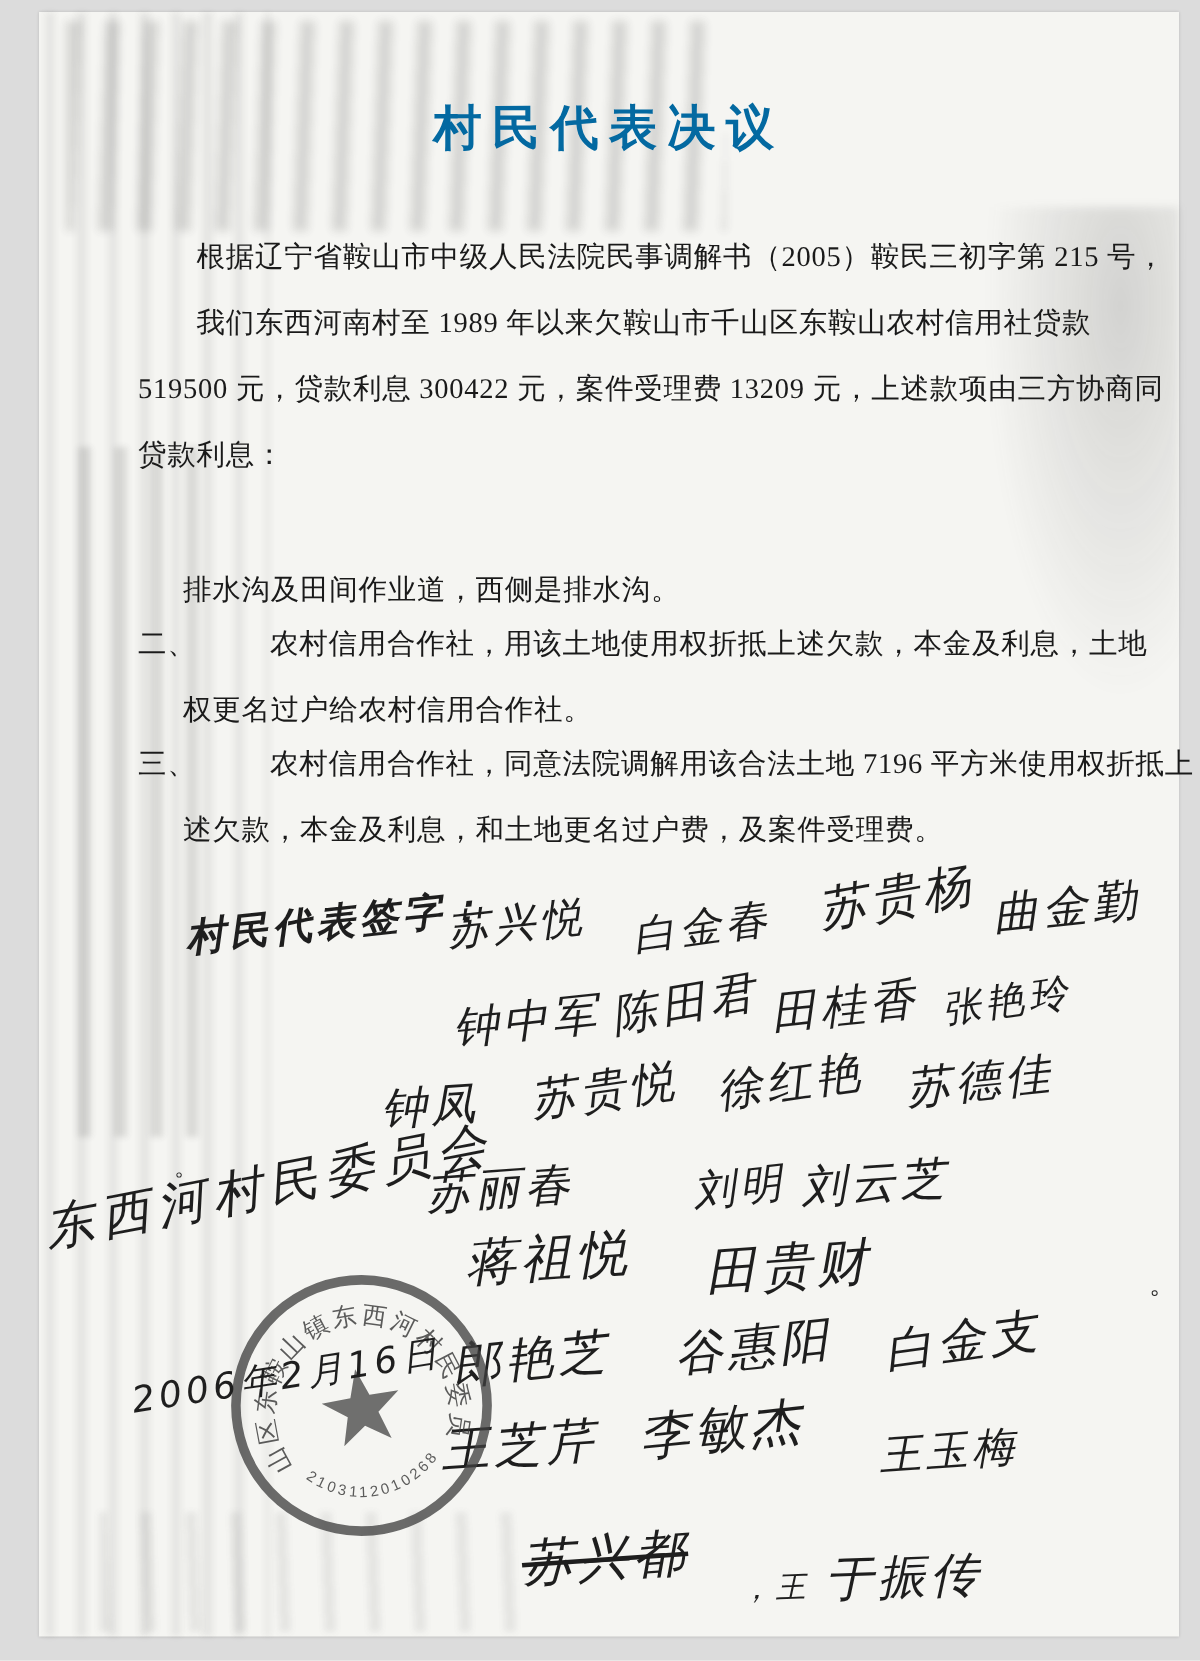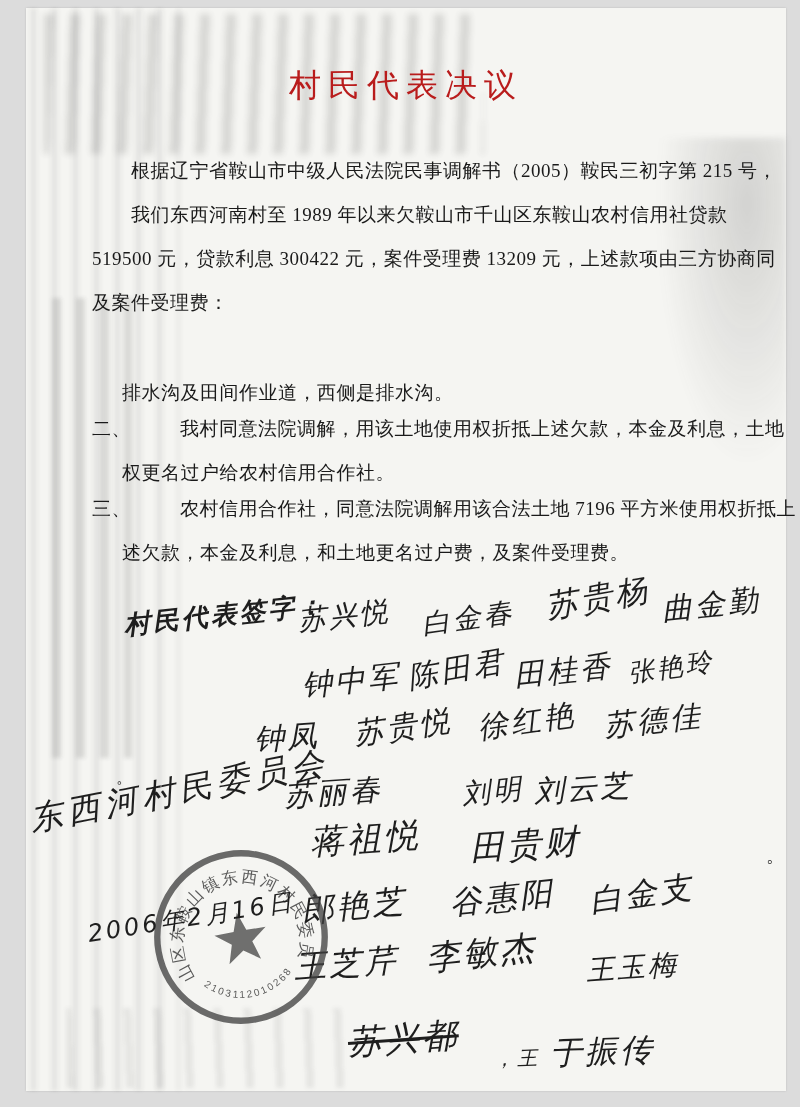--- a/index.html
+++ b/index.html
@@ -36,21 +36,21 @@
     filter:blur(3px);
   }
   .streaks-bottomleft{
     left:40px;top:1000px;width:280px;height:80px;
     background:repeating-linear-gradient(88deg, rgba(90,90,90,.14) 0 8px, rgba(90,90,90,0) 8px 30px);
     filter:blur(2px);opacity:.7;
   }
   
   .title{
     position:absolute;left:0;width:100%;text-align:center;
-    font-size:32px;letter-spacing:7px;color:#b91c1c;font-weight:400;
+    font-size:32px;letter-spacing:7px;color:#0369a1;font-weight:700;
   }
   .line{
     position:absolute;left:66px;width:690px;
     font-size:19px;letter-spacing:.5px;color:#1a1a1a;white-space:nowrap;
   }
   .indent{padding-left:39px;}
   .wrap{padding-left:30px;}
   .clause{position:absolute;left:66px;width:690px;white-space:nowrap;
     font-size:19px;letter-spacing:.5px;color:#1a1a1a;}
   .clause .num{display:inline-block;width:88px;}
@@ -75,26 +75,26 @@
   <div class="noise streaks-topleft"></div>
   <div class="noise streaks-midleft"></div>
   <div class="noise smudge-topright"></div>
   <div class="noise streaks-bottomleft"></div>
 
   <div class="title" style="top:56px">村民代表决议</div>
 
   <div class="line indent" style="top:150px">根据辽宁省鞍山市中级人民法院民事调解书（2005）鞍民三初字第 215 号，</div>
   <div class="line indent" style="top:194px">我们东西河南村至 1989 年以来欠鞍山市千山区东鞍山农村信用社贷款</div>
   <div class="line" style="top:238px">519500 元，贷款利息 300422 元，案件受理费 13209 元，上述款项由三方协商同</div>
-  <div class="line" style="top:282px">及案件受理费：</div>
+  <div class="line" style="top:282px">贷款利息：</div>
 
   <div class="line wrap" style="top:372px">排水沟及田间作业道，西侧是排水沟。</div>
 
   <div class="clause" style="top:408px">
-    <span class="num">二、</span><span>我村同意法院调解，用该土地使用权折抵上述欠款，本金及利息，土地</span>
+    <span class="num">二、</span><span>农村信用合作社，用该土地使用权折抵上述欠款，本金及利息，土地</span>
   </div>
   <div class="line wrap" style="top:452px">权更名过户给农村信用合作社。</div>
 
   <div class="clause" style="top:488px">
     <span class="num">三、</span><span>农村信用合作社，同意法院调解用该合法土地 7196 平方米使用权折抵上</span>
   </div>
   <div class="line wrap" style="top:532px">述欠款，本金及利息，和土地更名过户费，及案件受理费。</div>
 
 
   <span class="hw label" style="left:98px;top:600px;font-size:26px;--r:-6deg">村民代表签字：</span>

